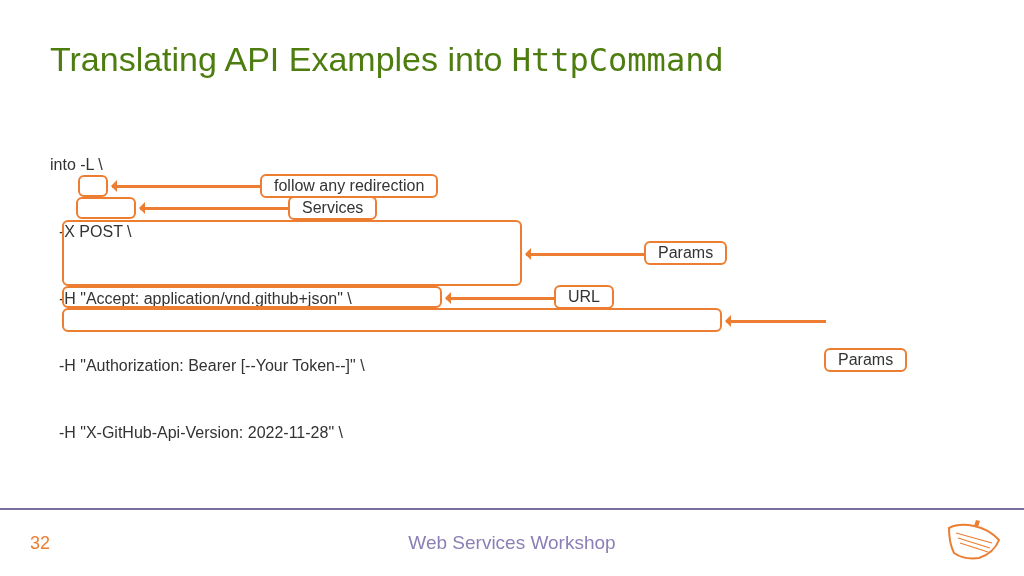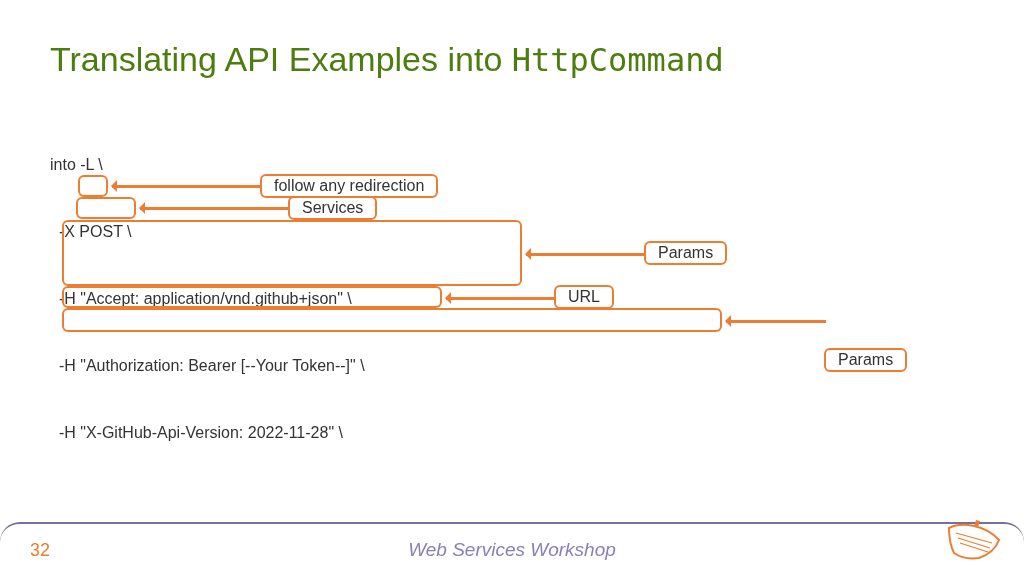--- a/index.html
+++ b/index.html
@@ -65,32 +65,31 @@
   .arrow::before {
     content: "";
     position: absolute;
     left: -7px; top: -5px;
     border: 6px solid transparent;
     border-right-color: #ed7d31;
   }
   .footer {
     position: absolute;
     left: 0; right: 0; bottom: 0;
-    height: 54px;
+    height: 68px;
     border-top: 2px solid #7a6e9e;
-    border-radius: 20px;
   }
   .footer-inner {
     display: flex;
     align-items: center;
     height: 100%;
     padding: 0 30px;
   }
   .page-num { color: #ed7d31; font-size: 18px; font-weight: 500; width: 60px; }
-  .footer-title { flex: 1; text-align: center; color: #8b7fb5; font-size: 19px; margin-right: 60px; font-style: italic; }
+  .footer-title { flex: 1; text-align: center; color: #8b7fb5; font-size: 19px; margin-right: 60px; }
   .logo {
     position: absolute;
     right: 20px; bottom: 8px;
     width: 60px; height: 50px;
   }
 </style>
 </head>
 <body>
 
 <div class="slide">

